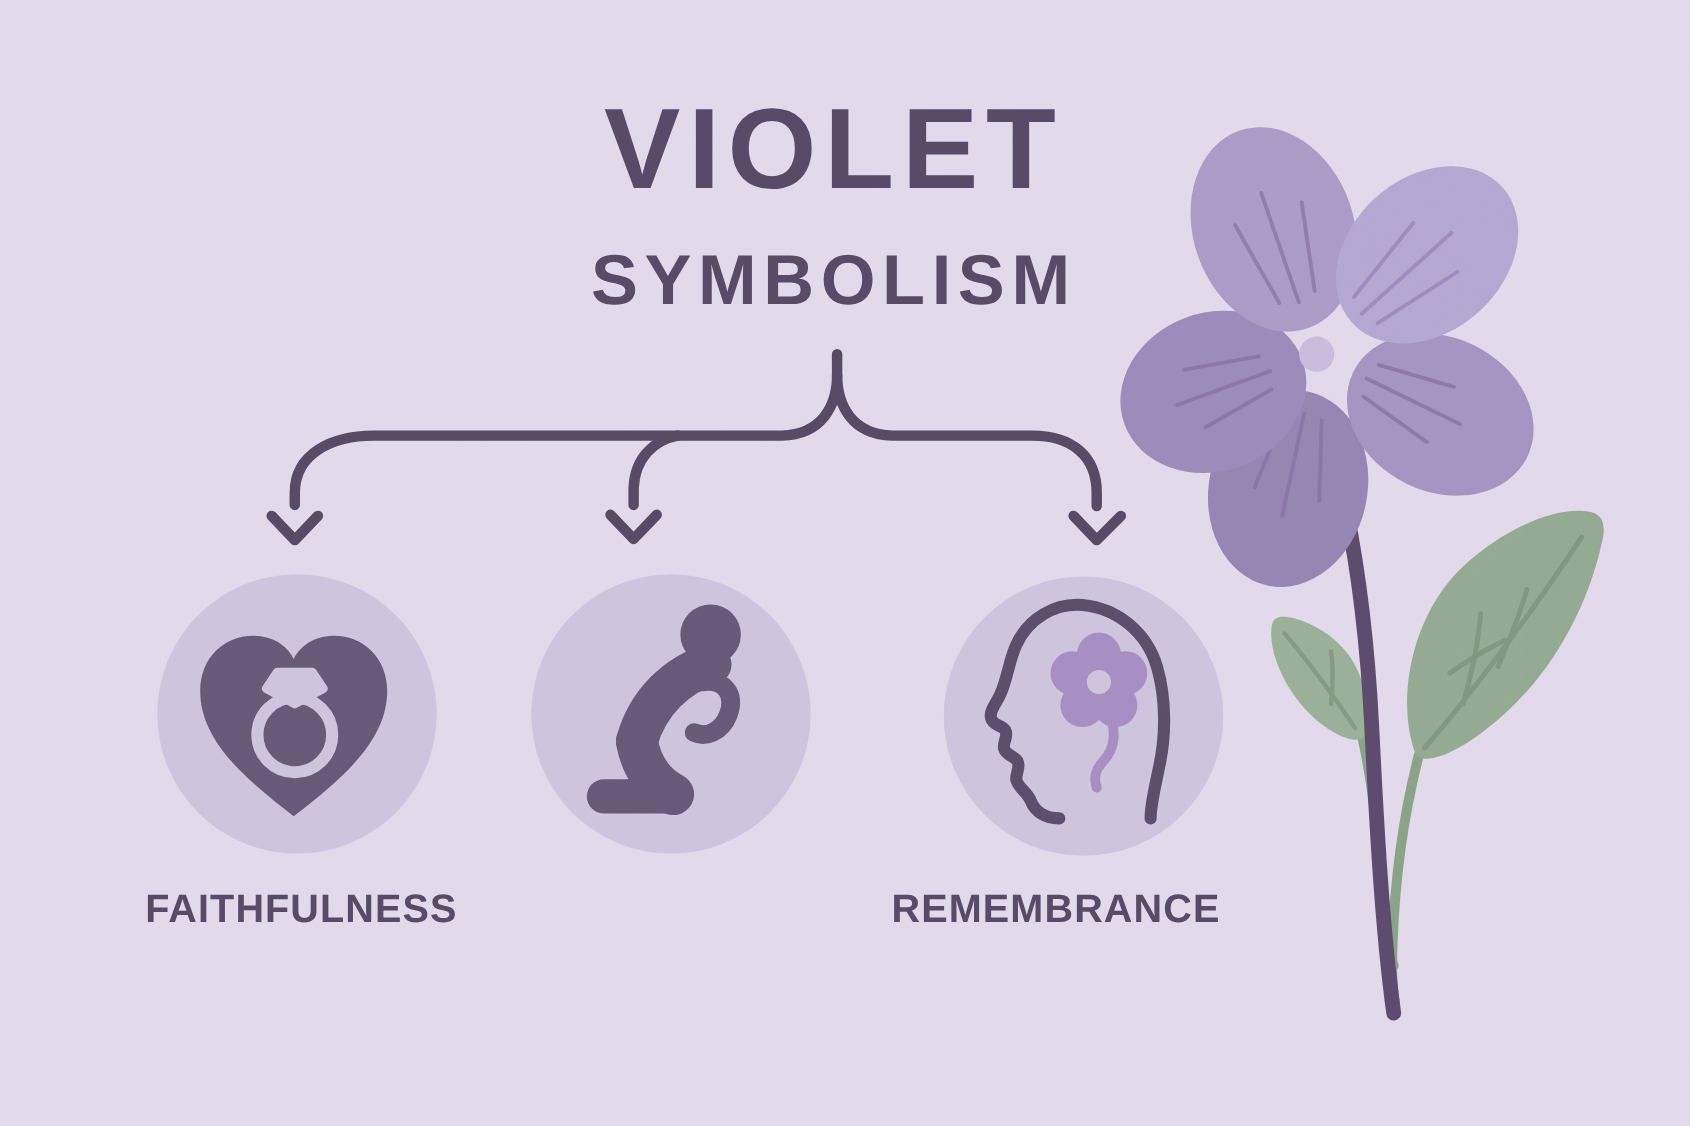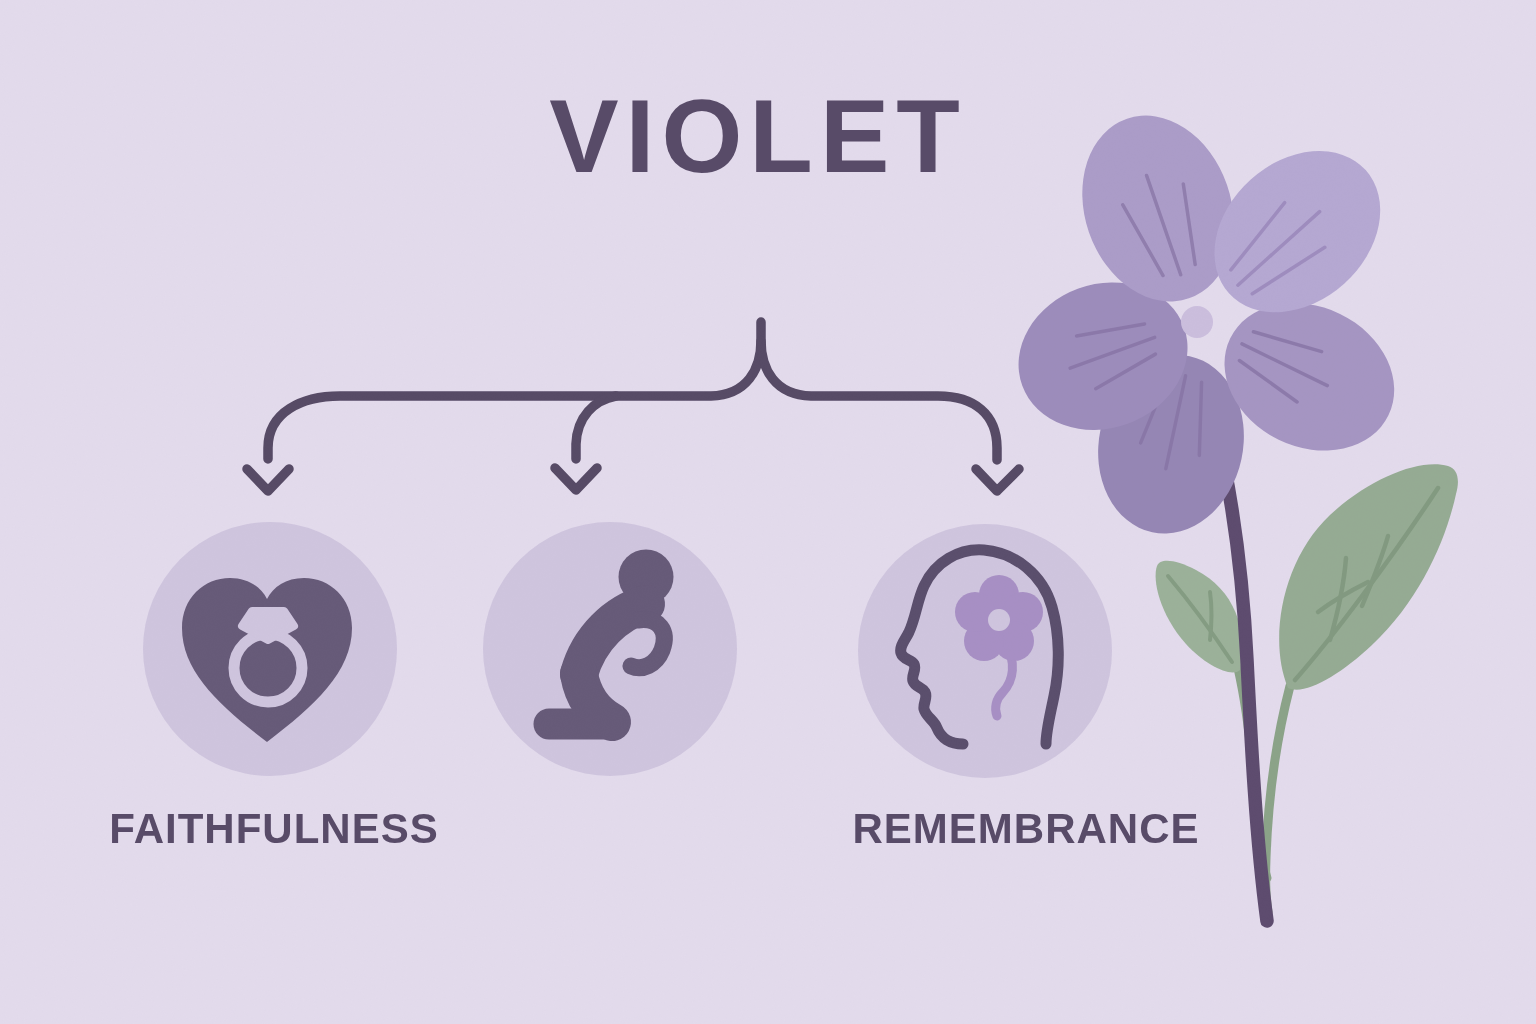--- a/index.html
+++ b/index.html
@@ -5,24 +5,24 @@
   html,body{margin:0;padding:0;background:#e3dbec;}
   #stage{
     position:relative;width:1536px;height:1024px;overflow:hidden;
     background:#86efac;
     font-family:"Liberation Sans", sans-serif;
   }
   #art{position:absolute;left:0;top:0;}
   .txt{position:absolute;color:#584b68;font-weight:700;text-align:center;line-height:1;}
   #title-main{top:84px;left:13px;width:1490px;font-size:104px;letter-spacing:7px;}
   #title-sub{top:222px;left:13px;width:1490px;font-size:64px;letter-spacing:6px;}
-  .branch-label{top:808px;width:520px;font-size:42px;letter-spacing:1px;}
+  .branch-label{top:808px;width:520px;font-size:36px;letter-spacing:1px;}
   #label-faithfulness{left:14px;}
   #label-humility{left:362px;}
-  #label-remembrance{left:766px;}
+  #label-remembrance{left:700px;}
 </style>
 </head>
 <body>
 
 <div id="stage">
 
   <svg id="art" width="1536" height="1024" viewBox="0 0 1536 1024">
 
     <defs>
       <filter id="grain" x="0" y="0" width="100%" height="100%">
@@ -167,16 +167,17 @@
           </g>
           <circle cx="999" cy="620" r="11" fill="#cfc5de"></circle>
         </g>
       </g>
     </g>
 
     <rect x="0" y="0" width="1536" height="1024" filter="url(#grain)" opacity="0.05"></rect>
   </svg>
 
   <div id="title-main" class="txt">VIOLET</div>
+  <div id="title-sub" class="txt">SYMBOLISM</div>
 
   <div id="label-faithfulness" class="txt branch-label">FAITHFULNESS</div>
   <div id="label-remembrance" class="txt branch-label">REMEMBRANCE</div>
 </div>
 
 </body></html>

